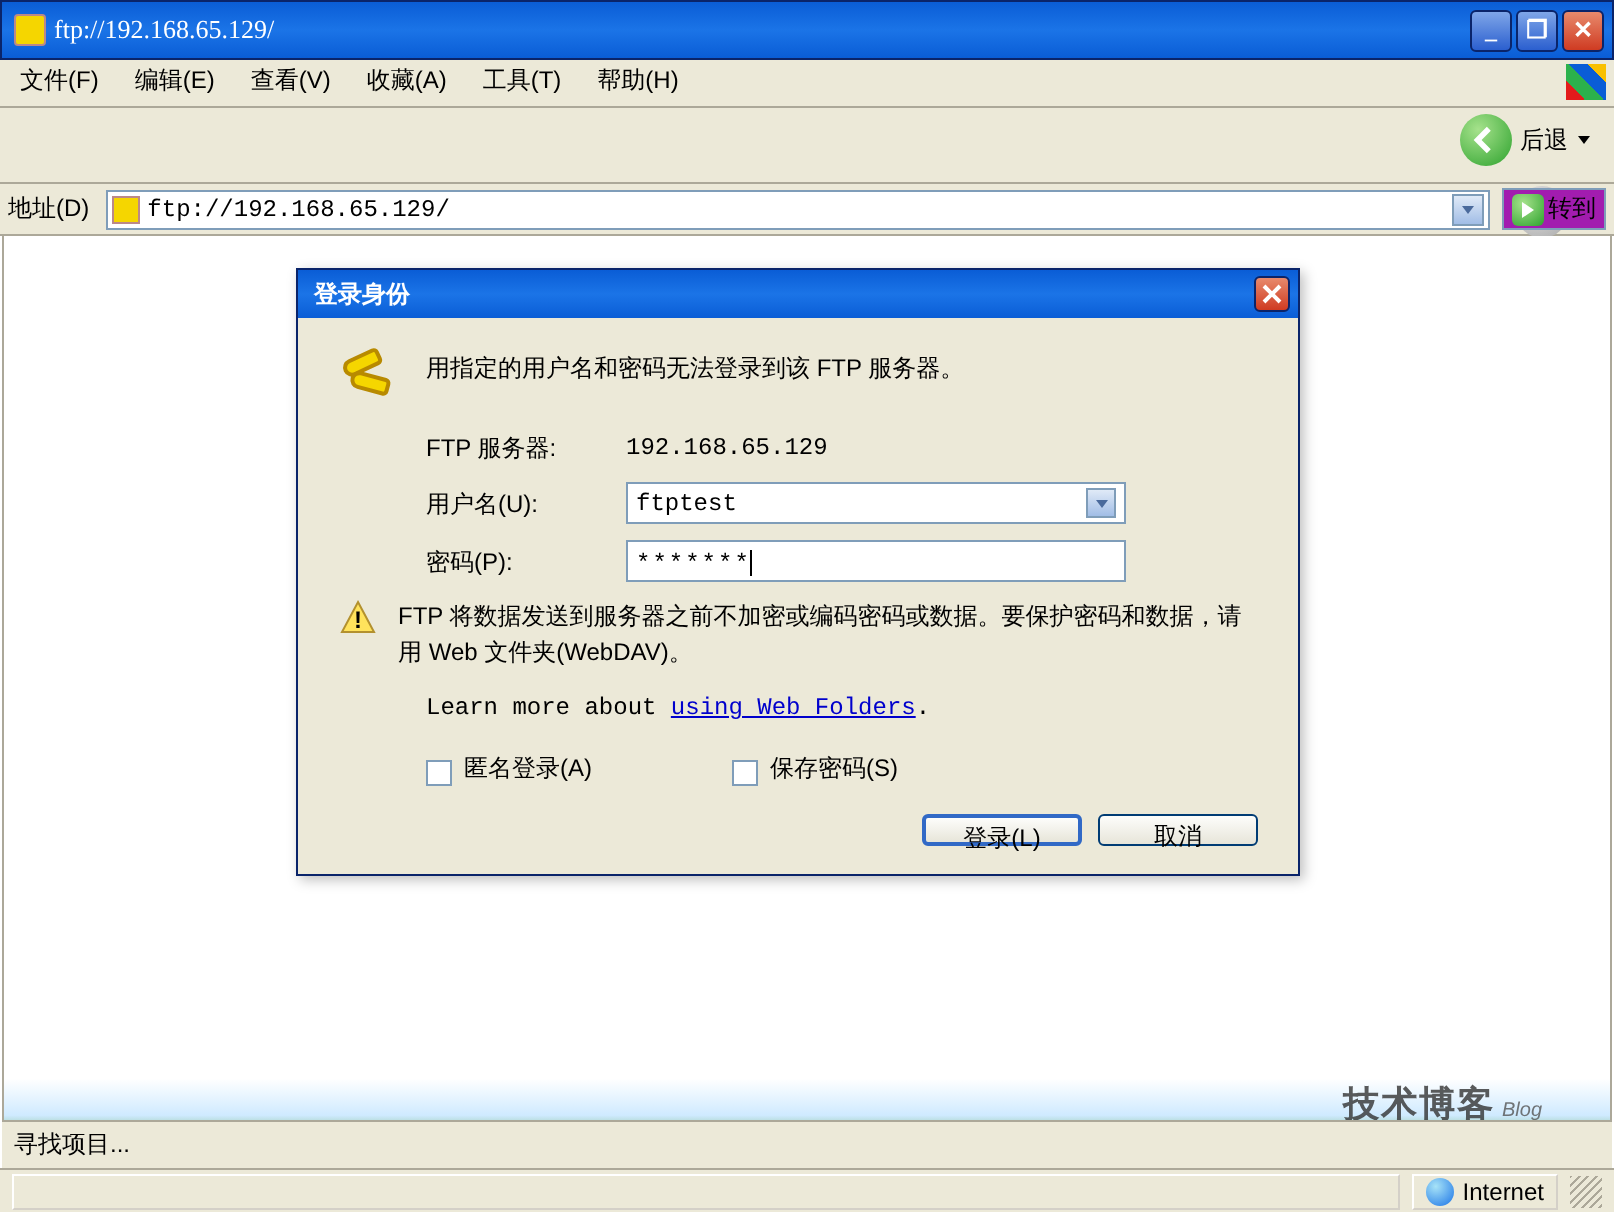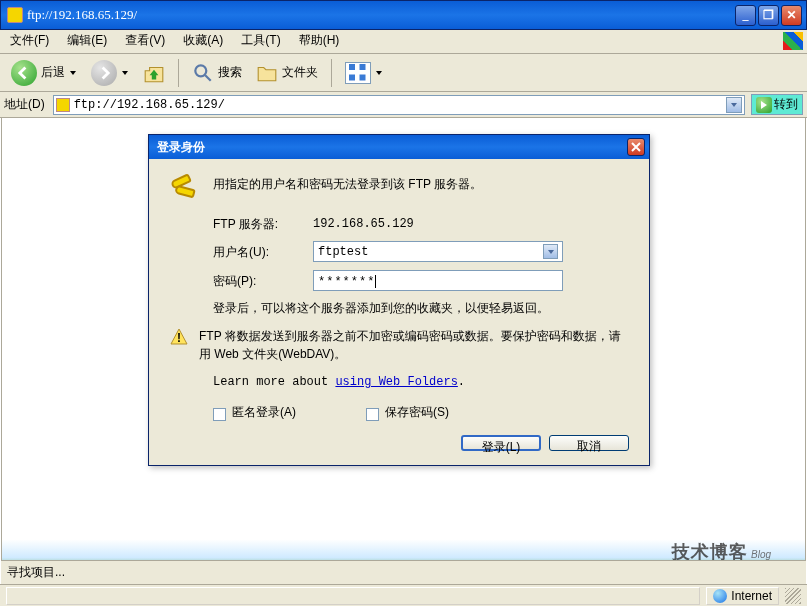--- a/index.html
+++ b/index.html
@@ -12,40 +12,40 @@
   .titlebar .btns { display: flex; gap: 2px; margin-right: 4px; }
   .titlebar .btn { width: 21px; height: 21px; background: linear-gradient(#7fa6e8,#2b5fcf); border: 1px solid #0a246a; border-radius: 3px; color: #fff; display: flex; align-items: center; justify-content: center; font-family: Tahoma; font-weight: bold; }
   .titlebar .btn.close { background: linear-gradient(#e88a6c,#cf3b22); }
 
   
   .menubar { height: 24px; background: #ece9d8; border-bottom: 1px solid #aca899; display: flex; padding: 0 6px; gap: 10px; position: relative; }
   .menubar .item { padding: 2px 4px; cursor: default; }
   .menubar .flag { position: absolute; right: 4px; top: 2px; width: 20px; height: 18px; background: linear-gradient(45deg,#e31b1b 0%,#e31b1b 25%,#2bb14c 25%,#2bb14c 50%,#0a5dd6 50%,#0a5dd6 75%,#f9c000 75%); }
 
   
-  .toolbar { height: 38px; background: #ece9d8; border-bottom: 1px solid #aca899; display: flex; align-items: center; padding: 0 6px; gap: 4px; }
+  .toolbar { height: 38px; background: #ece9d8; border-bottom: 1px solid #aca899; display: flex; align-items: flex-end; padding: 0 6px; gap: 4px; flex-direction: column; }
   .toolbar .sep { width: 1px; height: 28px; background: #aca899; margin: 0 4px; }
   .tbtn { display: flex; align-items: center; gap: 4px; padding: 2px 4px; border: 1px solid transparent; border-radius: 3px; cursor: default; }
   .circle { width: 26px; height: 26px; border-radius: 50%; display: flex; align-items: center; justify-content: center; }
   .back { background: radial-gradient(circle at 35% 30%, #a6e28c, #2da22d); }
   .fwd { background: radial-gradient(circle at 35% 30%, #e5e5e5, #a9a9a9); }
   .circle svg { width: 14px; height: 14px; }
   .drop { width: 8px; height: 8px; }
   .up { width: 22px; height: 22px; display:flex; align-items:center; justify-content:center; }
   .magnifier { width: 22px; height: 22px; display:flex; align-items:center; justify-content:center; }
   .foldericon { width: 22px; height: 22px; display:flex; align-items:center; justify-content:center; }
   .viewbox { border: 1px solid #7f9db9; background: #fff; width: 26px; height: 22px; display:flex; align-items:center; justify-content:center; }
 
   
   .addressbar { height: 26px; background: #ece9d8; border-bottom: 1px solid #aca899; display: flex; align-items: center; padding: 0 4px; gap: 6px; }
   .addressbar .lbl { padding-right: 2px; }
   .addressbar .input { flex: 1; height: 20px; border: 1px solid #7f9db9; background: #fff; display: flex; align-items: center; padding: 0 2px; gap: 4px; font-family: "Courier New", monospace; }
   .addressbar .input .smallicon { width: 14px; height: 14px; background:#f5d600; border:1px solid #b88; }
   .addressbar .input .dd { margin-left: auto; width: 16px; height: 16px; background: linear-gradient(#e0eaf7,#a1bde6); border: 1px solid #7f9db9; display:flex; align-items:center; justify-content:center;}
-  .gobtn { display:flex; align-items:center; gap:2px; padding:1px 4px; border:1px solid #7f9db9; background:#5eead4; }
+  .gobtn { display:flex; align-items:center; gap:2px; padding:1px 4px; border:1px solid #7f9db9; background:#a21caf; }
   .gobtn .go { width:16px; height:16px; background: radial-gradient(circle at 35% 30%, #a6e28c, #2da22d); border-radius:3px; display:flex; align-items:center; justify-content:center;}
 
   
   .content { position: absolute; top: 118px; bottom: 29px; left: 1px; right: 1px; border: 1px solid #aca899; border-top: none; background: linear-gradient(to bottom, #fff 0%, #fff 92%, #cfeaff 96%, #3e9c2f 100%); }
 
   
   .dialog { position: absolute; left: 148px; top: 134px; width: 502px; border: 1px solid #0a246a; box-shadow: 2px 2px 6px rgba(0,0,0,.25); background: #ece9d8; }
   .dialog .dhead { height: 24px; background: linear-gradient(to bottom, #0a5dd6 0%, #1b74e7 50%, #0a5dd6 100%); display: flex; align-items: center; padding-left: 8px; color: #fff; font-family: Tahoma; font-weight: bold; }
   .dialog .dhead .dclose { margin-left: auto; margin-right: 4px; width: 18px; height: 18px; background: linear-gradient(#e88a6c,#cf3b22); border: 1px solid #0a246a; border-radius: 3px; display:flex; align-items:center; justify-content:center;}
   .dbody { padding: 16px 20px 14px 20px; font-size: 12px; color: #000; line-height: 1.5; }
@@ -230,21 +230,20 @@
           </div>
         </div>
       </div>
       <div class="row">
         <div class="l">密码(P):</div>
         <div class="pwdfield">
           <span>*******</span><span class="caret"></span>
         </div>
       </div>
     </div>
-    <div class="note">登录后，可以将这个服务器添加到您的收藏夹，以便轻易返回。</div>
     <div class="warnrow">
       <div class="warnicon">
         <svg viewBox="0 0 20 20">
             <path d="M10 2 L18 17 L2 17 Z" fill="#ffe35c" stroke="#b3912e"></path>
             <text x="10" y="15" text-anchor="middle" font-size="12" font-weight="bold">!</text>
           </svg>
       </div>
       <div style="flex:1">FTP 将数据发送到服务器之前不加密或编码密码或数据。要保护密码和数据，请用 Web 文件夹(WebDAV)。</div>
     </div>
     <div class="learn">

